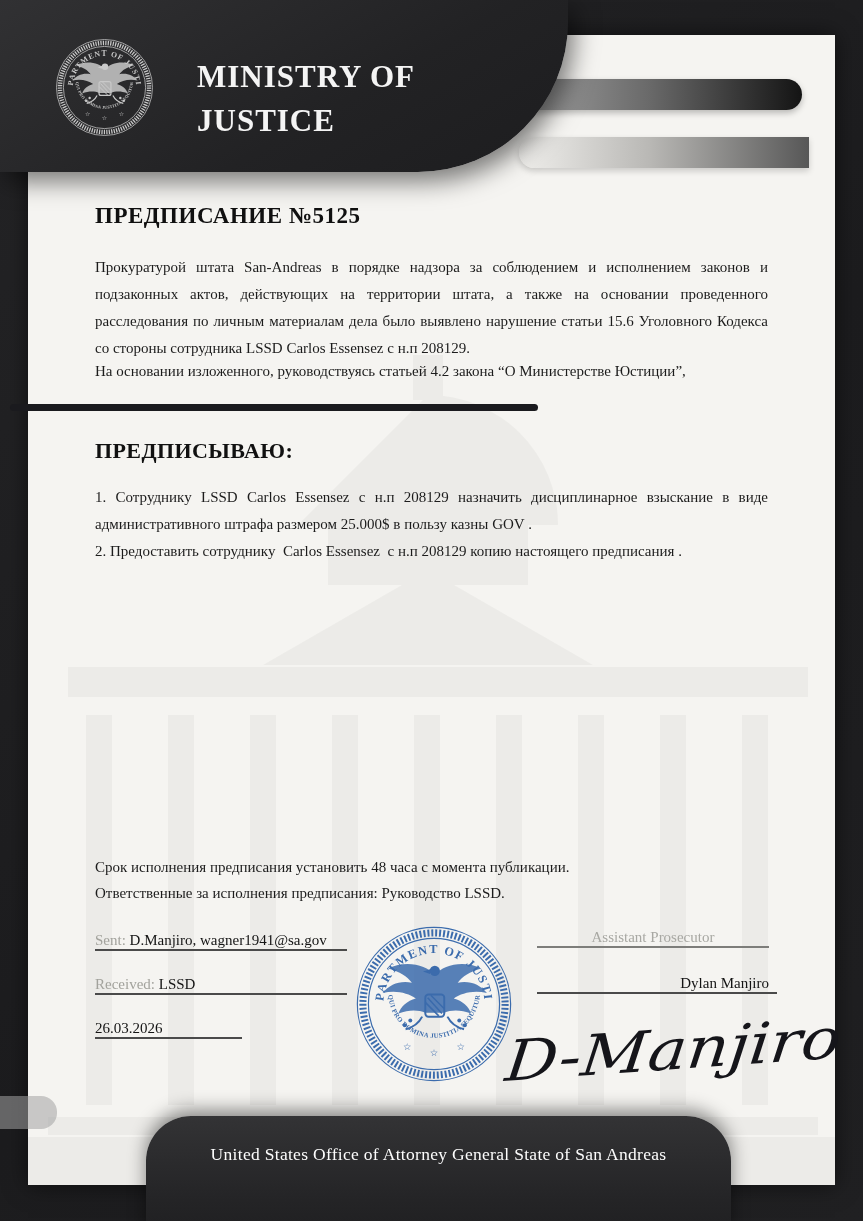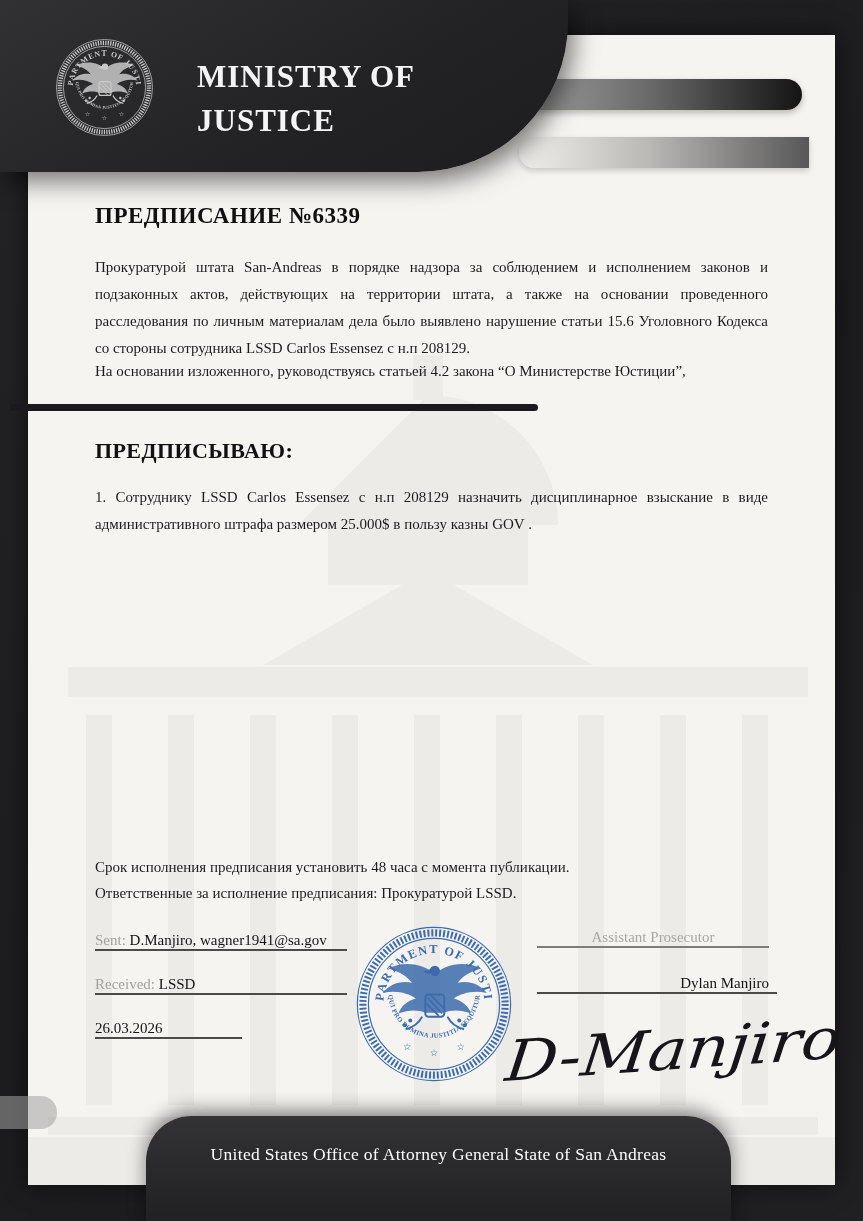--- a/index.html
+++ b/index.html
@@ -137,28 +137,29 @@
       <text class="seal-star" x="66" y="158" text-anchor="middle" fill="currentColor">☆</text>
       <text class="seal-star" x="100" y="166" text-anchor="middle" fill="currentColor">☆</text>
       <text class="seal-star" x="134" y="158" text-anchor="middle" fill="currentColor">☆</text>
     </svg>
     <div class="ministry">
       <div>MINISTRY OF</div>
       <div>JUSTICE</div>
     </div>
   </div>
 
-  <div class="doc-title">ПРЕДПИСАНИЕ №6339</div>
+  <div class="doc-title">ПРЕДПИСАНИЕ №5125</div>
   <p class="body-text p1">Прокуратурой штата San-Andreas в порядке надзора за соблюдением и исполнением законов и подзаконных актов, действующих на территории штата, а также на основании проведенного расследования по личным материалам дела было выявлено нарушение статьи 15.6 Уголовного Кодекса со стороны сотрудника LSSD Carlos Essensez с н.п 208129.</p>
   <p class="body-text p2">На основании изложенного, руководствуясь статьей 4.2 закона “О Министерстве Юстиции”,</p>
   <div class="divider"></div>
   <div class="order-heading">ПРЕДПИСЫВАЮ:</div>
   <p class="body-text item1">1. Сотруднику LSSD Carlos Essensez с н.п 208129 назначить дисциплинарное взыскание в виде административного штрафа размером 25.000$ в пользу казны GOV .</p>
+  <p class="body-text item2">2. Предоставить сотруднику  Carlos Essensez  с н.п 208129 копию настоящего предписания .</p>
   <p class="body-text dl1">Срок исполнения предписания установить 48 часа с момента публикации.</p>
-  <p class="body-text dl2">Ответственные за исполнение предписания: Прокуратурой LSSD.</p>
+  <p class="body-text dl2">Ответственные за исполнения предписания: Руководство LSSD.</p>
 
   <div class="field sent">
     <span class="lbl">Sent:</span>
     <span class="val">D.Manjiro, wagner1941@sa.gov</span>
   </div>
   <div class="field role">Assistant Prosecutor</div>
   <div class="field received">
     <span class="lbl">Received:</span>
     <span class="val">LSSD</span>
   </div>

